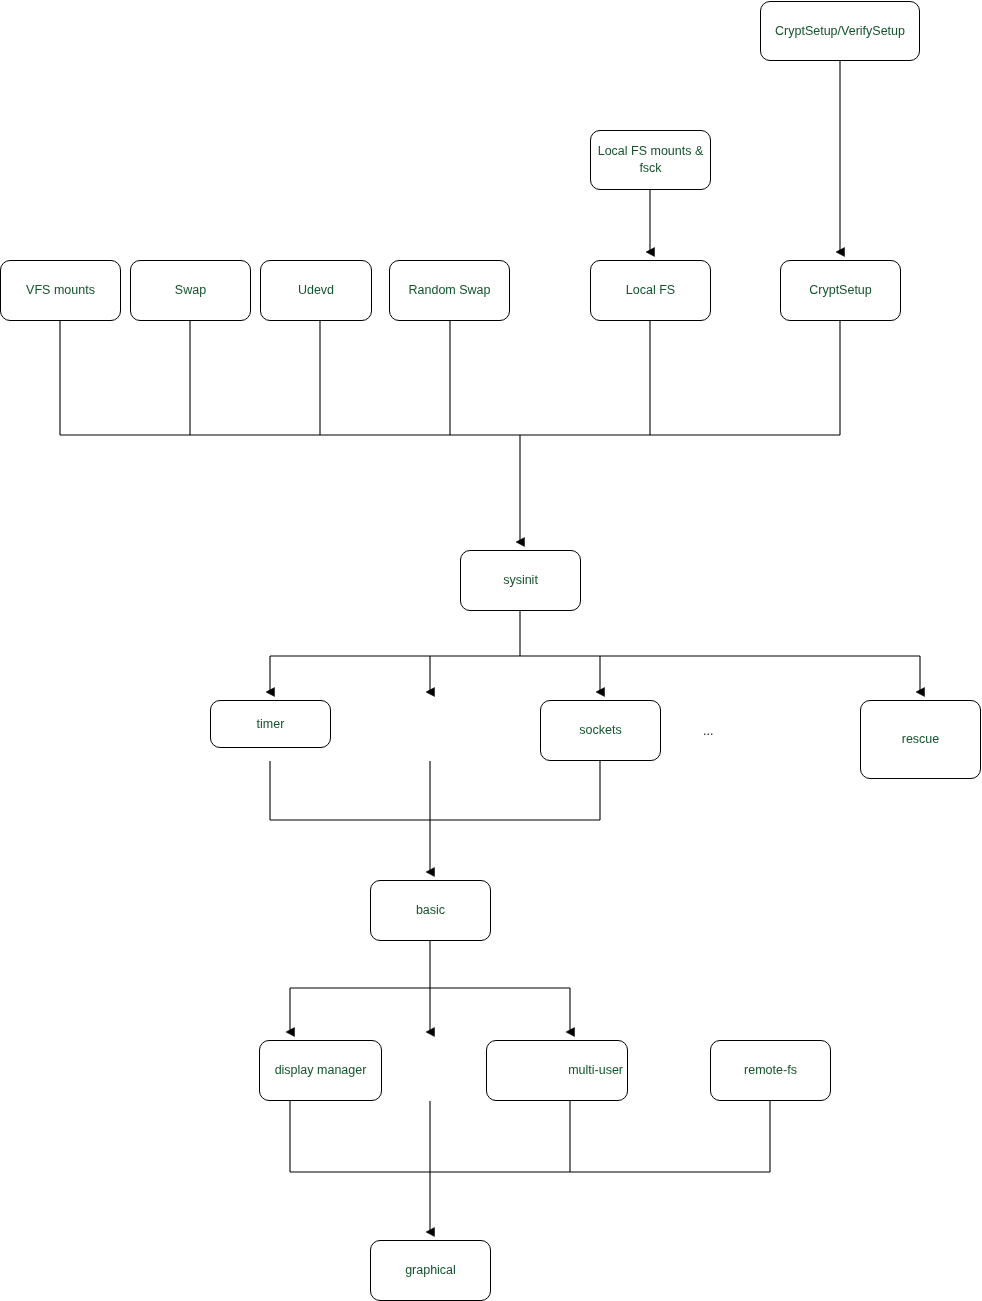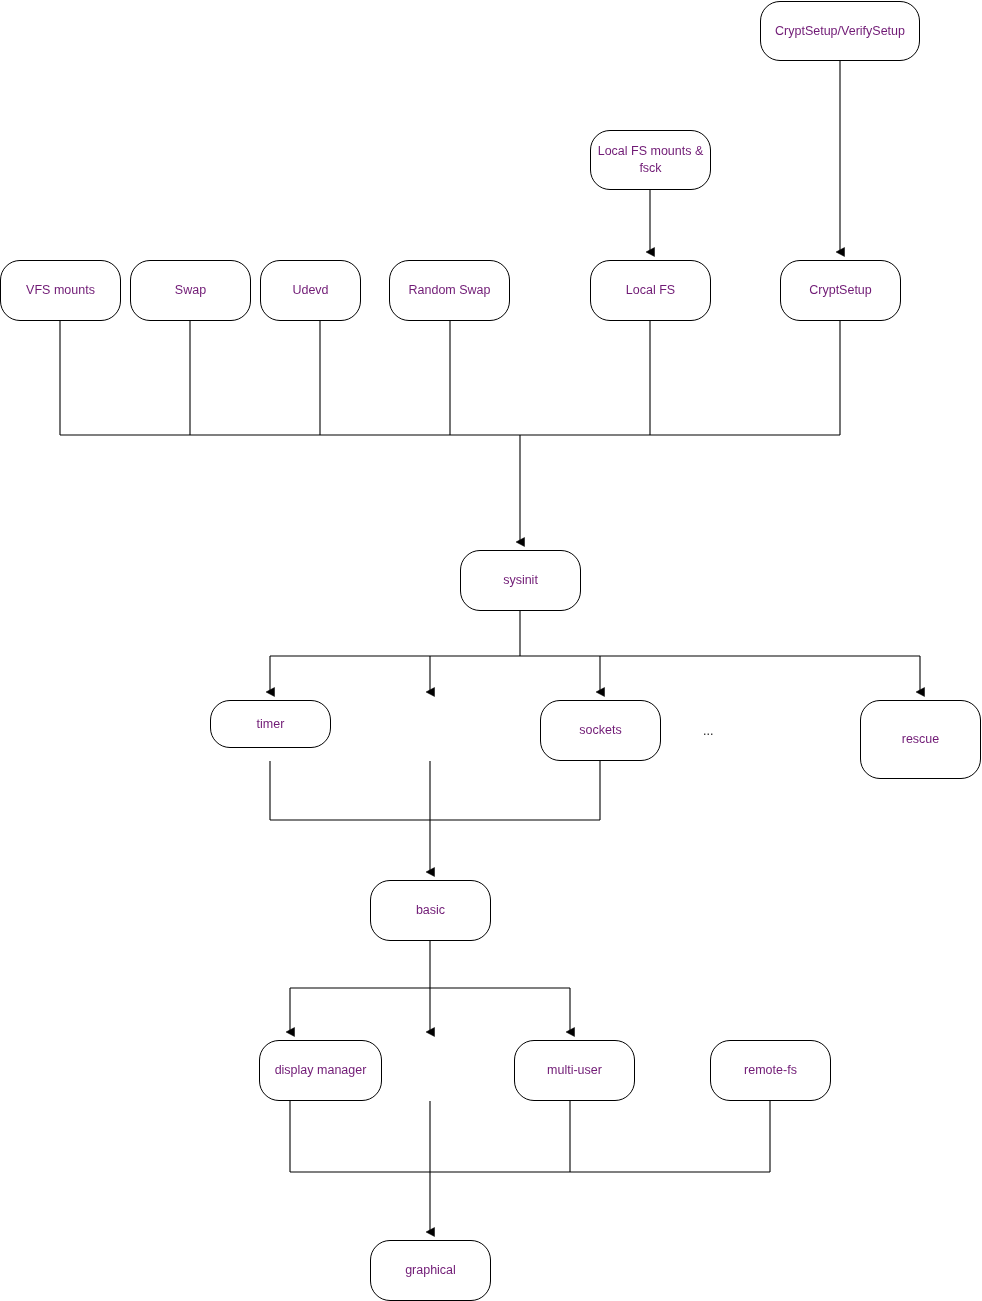--- a/index.html
+++ b/index.html
@@ -20,28 +20,28 @@
     left: 0;
     top: 0;
     width: 982px;
     height: 1301px;
     pointer-events: none;
   }
   .node {
     position: absolute;
     box-sizing: border-box;
     border: 1px solid #000000;
-    border-radius: 20px;
+    border-radius: 10px;
     background: #ffffff;
     display: flex;
     align-items: center;
     justify-content: center;
     text-align: center;
     font-size: 12.5px;
-    color: #701a75;
+    color: #14532d;
     line-height: 1.35;
     padding: 6px 4px;
     z-index: 2;
   }
   .ellipsis-label {
     position: absolute;
     font-size: 12.5px;
     color: #1a1a1a;
     z-index: 2;
     white-space: nowrap;
@@ -110,21 +110,21 @@
   </div>
 
   <div class="node" style="left:0px; top:260px; width:121px; height:61px;">
     <span>VFS mounts</span>
   </div>
 
   <div class="node" style="left:130px; top:260px; width:121px; height:61px;">
     <span>Swap</span>
   </div>
 
-  <div class="node" style="left:260px; top:260px; width:101px; height:61px;">
+  <div class="node" style="left:260px; top:260px; width:112px; height:61px;">
     <span>Udevd</span>
   </div>
 
   <div class="node" style="left:389px; top:260px; width:121px; height:61px;">
     <span>Random Swap</span>
   </div>
 
   <div class="node" style="left:590px; top:260px; width:121px; height:61px;text-align:right;">
     <span>Local FS</span>
   </div>
@@ -154,21 +154,21 @@
 
   <div class="node" style="left:370px; top:880px; width:121px; height:61px;">
     <span>basic</span>
   </div>
 
   <div class="node" style="left:230px; top:1040px; width:123px; height:61px;margin-left:29px;">
     <span>display manager</span>
   </div>
 
 
-  <div class="node" style="left:514px; top:1040px; width:121px; height:61px;">
+  <div class="node" style="left:486px; top:1040px; width:142px; height:61px;justify-content:flex-end;">
     <span>multi-user</span>
   </div>
 
   <div class="node" style="left:710px; top:1040px; width:121px; height:61px;">
     <span>remote-fs</span>
   </div>
 
   <div class="node" style="left:370px; top:1240px; width:121px; height:61px;">
     <span>graphical</span>
   </div>

